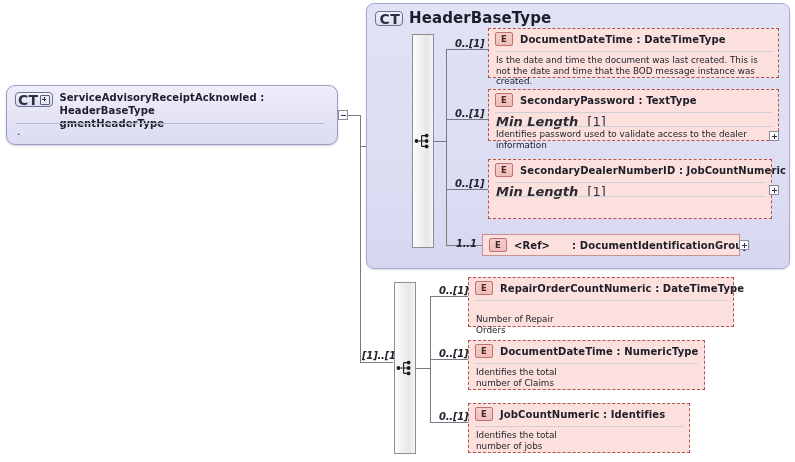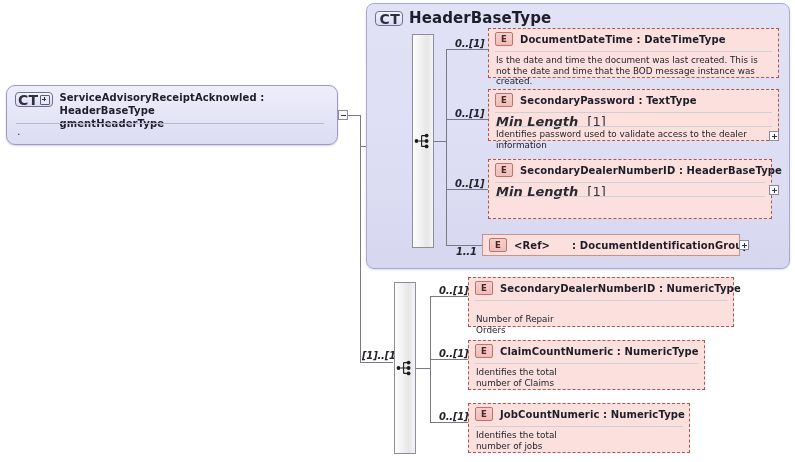--- a/index.html
+++ b/index.html
@@ -203,21 +203,21 @@
   <div class="line-h" style="left:434px;top:141px;width:12px;"></div>
 
   <div class="line-h" style="left:446px;top:49px;width:42px;"></div>
   <div class="line-h" style="left:446px;top:119px;width:42px;"></div>
   <div class="line-h" style="left:446px;top:189px;width:42px;"></div>
   <div class="line-h" style="left:446px;top:245px;width:36px;"></div>
 
   <div class="lbl-card" style="left:455px;top:38px;">0..[1]</div>
   <div class="lbl-card" style="left:455px;top:108px;">0..[1]</div>
   <div class="lbl-card" style="left:455px;top:178px;">0..[1]</div>
-  <div class="lbl-card" style="left:456px;top:246px;">1..1</div>
+  <div class="lbl-card" style="left:456px;top:238px;">1..1</div>
 
   <div class="el" style="left:488px;top:28px;width:291px;height:50px;">
     <div class="row1">
       <span class="e-badge">E</span>
       <span class="name">DocumentDateTime : DateTimeType</span>
     </div>
     <div class="sep" style="top:22px;"></div>
     <div class="doc" style="top:26px;">Is the date and time the document was last created. This is not the date and time that the BOD message instance was created.</div>
   </div>
 
@@ -231,21 +231,21 @@
       <span>Min Length</span><span class="val">[1]</span>
     </div>
     <div class="sep" style="top:36px;"></div>
     <div class="doc" style="top:39px;">Identifies password used to validate access to the dealer information</div>
   </div>
   <div class="pm-box plus" style="left:769px;top:131px;"></div>
 
   <div class="el" style="left:488px;top:159px;width:284px;height:60px;">
     <div class="row1">
       <span class="e-badge">E</span>
-      <span class="name">SecondaryDealerNumberID : HeaderBaseType</span>
+      <span class="name">SecondaryDealerNumberID : JobCountNumeric</span>
     </div>
     <div class="sep" style="top:22px;"></div>
     <div class="facet" style="top:24px;">
       <span>Min Length</span><span class="val">[1]</span>
     </div>
     <div class="sep" style="top:36px;"></div>
   </div>
   <div class="pm-box plus" style="left:769px;top:185px;"></div>
 
   <div class="el ref solid" style="left:482px;top:234px;width:258px;height:22px;">
@@ -275,40 +275,40 @@
   <div class="line-h" style="left:430px;top:359px;width:38px;"></div>
   <div class="line-h" style="left:430px;top:422px;width:38px;"></div>
 
   <div class="lbl-card" style="left:439px;top:285px;">0..[1]</div>
   <div class="lbl-card" style="left:439px;top:348px;">0..[1]</div>
   <div class="lbl-card" style="left:439px;top:411px;">0..[1]</div>
 
   <div class="el" style="left:468px;top:277px;width:266px;height:50px;">
     <div class="row1">
       <span class="e-badge">E</span>
-      <span class="name">SecondaryDealerNumberID : NumericType</span>
+      <span class="name">RepairOrderCountNumeric : DateTimeType</span>
     </div>
     <div class="sep" style="top:22px;"></div>
     <div class="doc" style="top:36px;white-space:pre-line;">Number of Repair
 Orders</div>
   </div>
 
   <div class="el" style="left:468px;top:340px;width:237px;height:50px;">
     <div class="row1">
       <span class="e-badge">E</span>
-      <span class="name">ClaimCountNumeric : NumericType</span>
+      <span class="name">DocumentDateTime : NumericType</span>
     </div>
     <div class="sep" style="top:22px;"></div>
     <div class="doc" style="top:26px;white-space:pre-line;">Identifies the total
 number of Claims</div>
   </div>
 
   <div class="el" style="left:468px;top:403px;width:222px;height:50px;">
     <div class="row1">
       <span class="e-badge">E</span>
-      <span class="name">JobCountNumeric : NumericType</span>
+      <span class="name">JobCountNumeric : Identifies</span>
     </div>
     <div class="sep" style="top:22px;"></div>
     <div class="doc" style="top:26px;white-space:pre-line;">Identifies the total
 number of jobs</div>
   </div>
 
 </div>
 
 </body></html>

